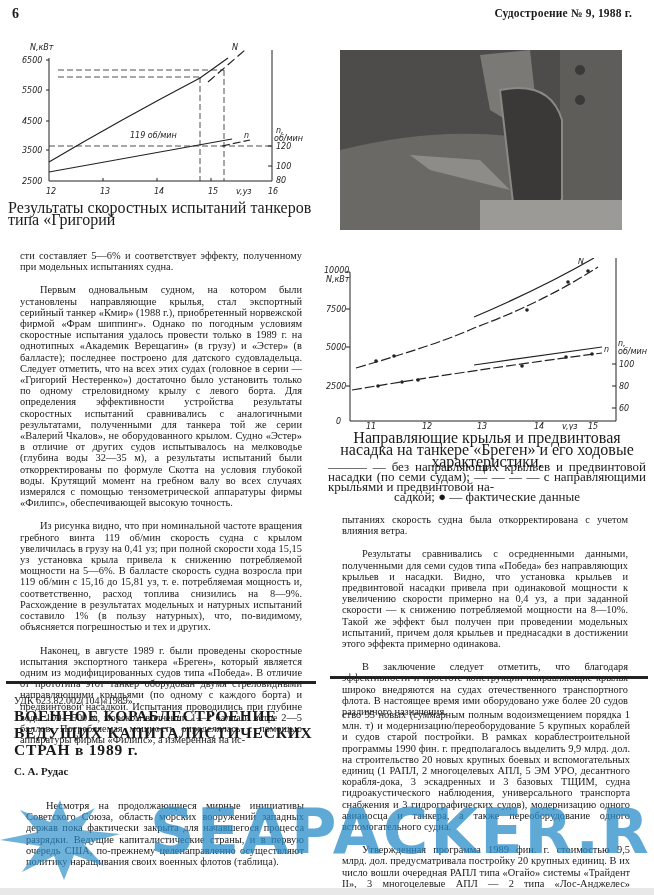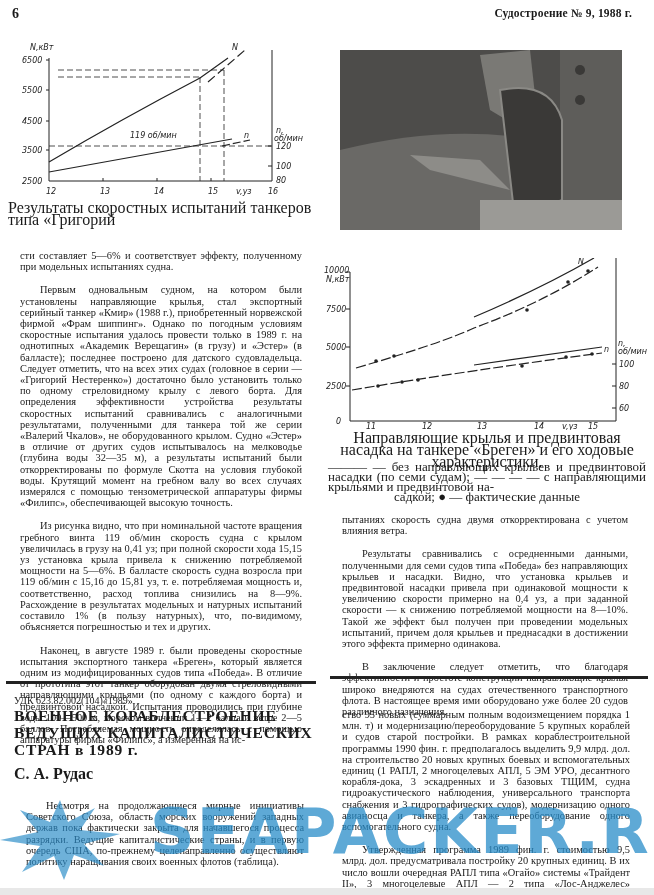--- a/index.html
+++ b/index.html
@@ -20,21 +20,21 @@
   .col { font-size: 10.4px; line-height: 11.2px; text-align: justify; }
   .col p { margin: 12px; }
   .col p.ind { text-indent: 20px; }
   .col1 { left: 8px; top: 238px; width: 306px; }
   .col2 { left: 330px; top: 502px; width: 310px; }
   .rule { height: 3px; background: #222; }
   .rule1 { left: 6px; top: 681px; width: 310px; }
   .rule2 { left: 330px; top: 676px; width: 318px; }
   .udk { left: 14px; top: 695px; font-size: 10px; }
   .art-title { left: 14px; top: 707px; width: 300px; font-size: 15.5px; font-weight: bold; line-height: 17px; letter-spacing: 0.8px; }
-  .author { left: 14px; top: 765px; font-size: 16px; font-weight: bold; }
+  .author { left: 14px; top: 765px; font-size: 11px; font-weight: bold; }
   .col3 { left: 14px; top: 788px; width: 302px; }
   .col4 { left: 330px; top: 697px; width: 312px; }
   .photo { left: 340px; top: 50px; width: 282px; height: 180px; background: #4a4a48; overflow: hidden; }
   .watermark-star { left: 0px; top: 800px; width: 120px; height: 80px; opacity: 0.85; }
   .watermark-text { left: 150px; top: 795px; font-family: "DejaVu Sans", sans-serif; font-weight: bold; font-size: 62px; color: rgba(40,140,200,0.75); letter-spacing: 2px; white-space: nowrap; }
   .bottom-bar { left: 0; top: 888px; width: 654px; height: 7px; background: #e8e8e8; }
   svg text { font-family: "DejaVu Sans", sans-serif; font-style: italic; }
 </style>
 </head>
 <body>
@@ -172,21 +172,21 @@
 </div>
 
 <div class="abs col col1">
   <p>сти составляет 5—6% и соответствует эффекту, полученному при модельных испытаниях судна.</p>
   <p class="ind">Первым одновальным судном, на котором были установлены направляющие крылья, стал экспортный серийный танкер «Кмир» (1988 г.), приобретенный норвежской фирмой «Фрам шиппинг». Однако по погодным условиям скоростные испытания удалось провести только в 1989 г. на однотипных «Академик Верещагин» (в грузу) и «Эстер» (в балласте); последнее построено для датского судовладельца. Следует отметить, что на всех этих судах (головное в серии — «Григорий Нестеренко») достаточно было установить только по одному стреловидному крылу с левого борта. Для определения эффективности устройства результаты скоростных испытаний сравнивались с аналогичными результатами, полученными для танкера той же серии «Валерий Чкалов», не оборудованного крылом. Судно «Эстер» в отличие от других судов испытывалось на мелководье (глубина воды 32—35 м), а результаты испытаний были откорректированы по формуле Скотта на условия глубокой воды. Крутящий момент на гребном валу во всех случаях измерялся с помощью тензометрической аппаратуры фирмы «Филипс», обеспечивающей высокую точность.</p>
   <p class="ind">Из рисунка видно, что при номинальной частоте вращения гребного винта 119 об/мин скорость судна с крылом увеличилась в грузу на 0,41 уз; при полной скорости хода 15,15 уз установка крыла привела к снижению потребляемой мощности на 5—6%. В балласте скорость судна возросла при 119 об/мин с 15,16 до 15,81 уз, т. е. потребляемая мощность и, соответственно, расход топлива снизились на 8—9%. Расхождение в результатах модельных и натурных испытаний составило 1% (в пользу натурных), что, по-видимому, объясняется погрешностью и тех и других.</p>
   <p class="ind">Наконец, в августе 1989 г. были проведены скоростные испытания экспортного танкера «Бреген», который является одним из модифицированных судов типа «Победа». В отличие от прототипа этот танкер оборудован двумя стреловидными направляющими крыльями (по одному с каждого борта) и предвинтовой насадкой. Испытания проводились при глубине воды 100—500 м, морском волнении 1—2 балла и ветре 2—5 баллов. Потребляемая мощность определялась с помощью аппаратуры фирмы «Филипс», а измеренная на ис-</p>
 </div>
 
 <div class="abs col col2">
-  <p>пытаниях скорость судна двумя откорректирована с учетом влияния ветра.</p>
+  <p>пытаниях скорость судна была откорректирована с учетом влияния ветра.</p>
   <p class="ind">Результаты сравнивались с осредненными данными, полученными для семи судов типа «Победа» без направляющих крыльев и насадки. Видно, что установка крыльев и предвинтовой насадки привела при одинаковой мощности к увеличению скорости примерно на 0,4 уз, а при заданной скорости — к снижению потребляемой мощности на 8—10%. Такой же эффект был получен при проведении модельных испытаний, причем доля крыльев и преднасадки в достижении этого эффекта примерно одинакова.</p>
   <p class="ind">В заключение следует отметить, что благодаря эффективности и простоте конструкции направляющие крылья широко внедряются на судах отечественного транспортного флота. В настоящее время ими оборудовано уже более 20 судов различного назначения.</p>
 </div>
 
 <div class="abs rule rule1"></div>
 <div class="abs rule rule2"></div>
 
 <div class="abs udk">УДК 623.82.002(104)«1989»</div>
 <div class="abs art-title">ВОЕННОЕ КОРАБЛЕСТРОЕНИЕ ВЕДУЩИХ КАПИТАЛИСТИЧЕСКИХ СТРАН в 1989 г.</div>
 <div class="abs author">С. А. Рудас</div>

